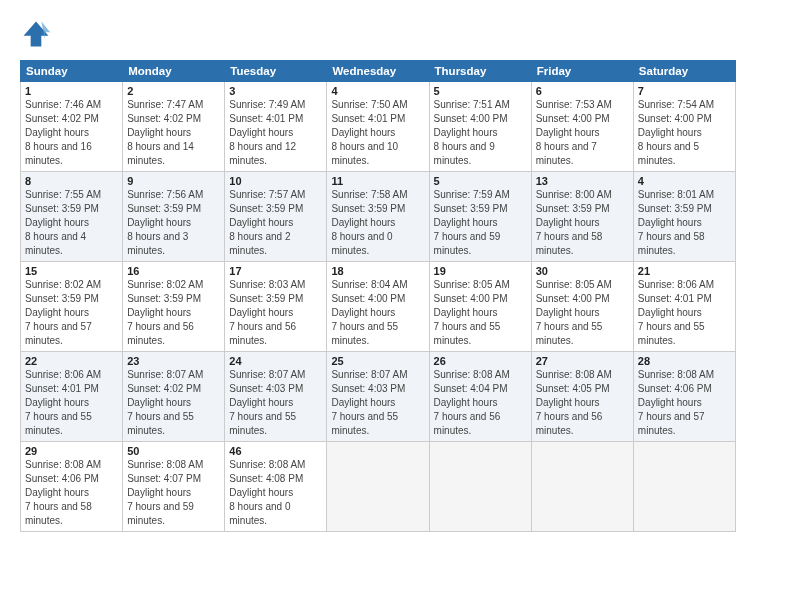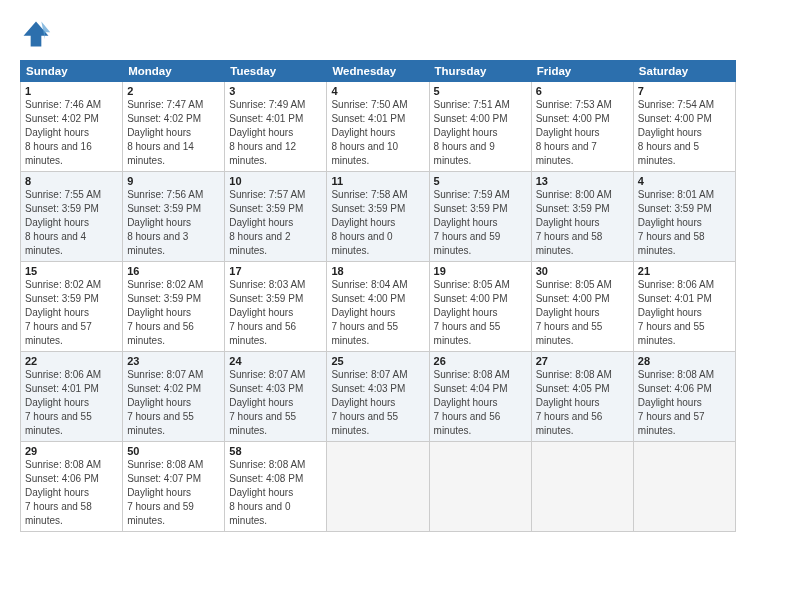--- a/index.html
+++ b/index.html
@@ -252,21 +252,21 @@
         <tr>
           <td>
             <span class="day-num">29</span>
             <div class="day-info">Sunrise: 8:08 AM<br>Sunset: 4:06 PM<br>Daylight hours<br>7 hours and 58 minutes.</div>
           </td>
           <td>
             <span class="day-num">50</span>
             <div class="day-info">Sunrise: 8:08 AM<br>Sunset: 4:07 PM<br>Daylight hours<br>7 hours and 59 minutes.</div>
           </td>
           <td>
-            <span class="day-num">58</span>
+            <span class="day-num">46</span>
             <div class="day-info">Sunrise: 8:08 AM<br>Sunset: 4:08 PM<br>Daylight hours<br>8 hours and 0 minutes.</div>
           </td>
           <td class="empty"></td>
           <td class="empty"></td>
           <td class="empty"></td>
           <td class="empty"></td>
         </tr>
       </tbody>
   </table>
 </div>

